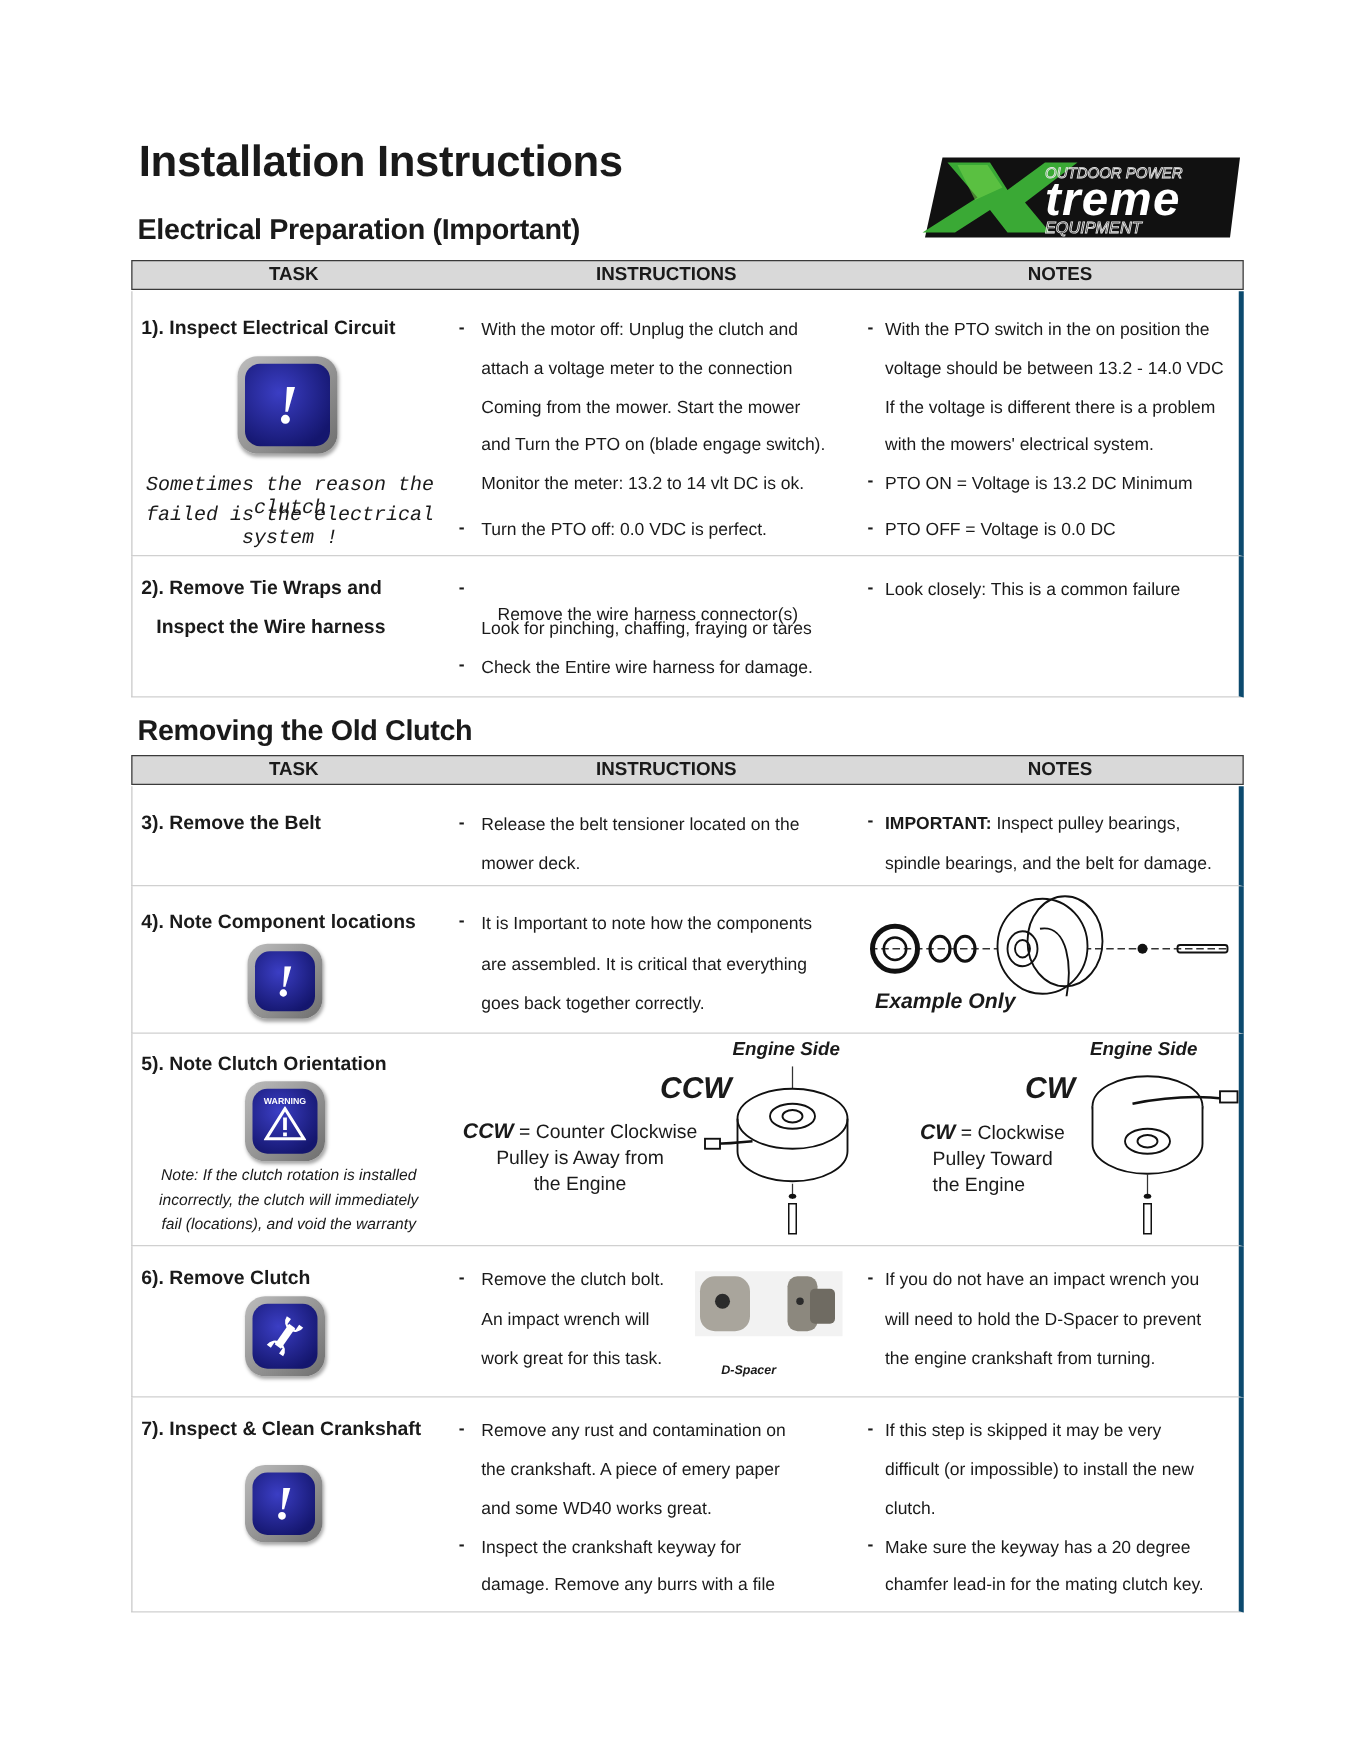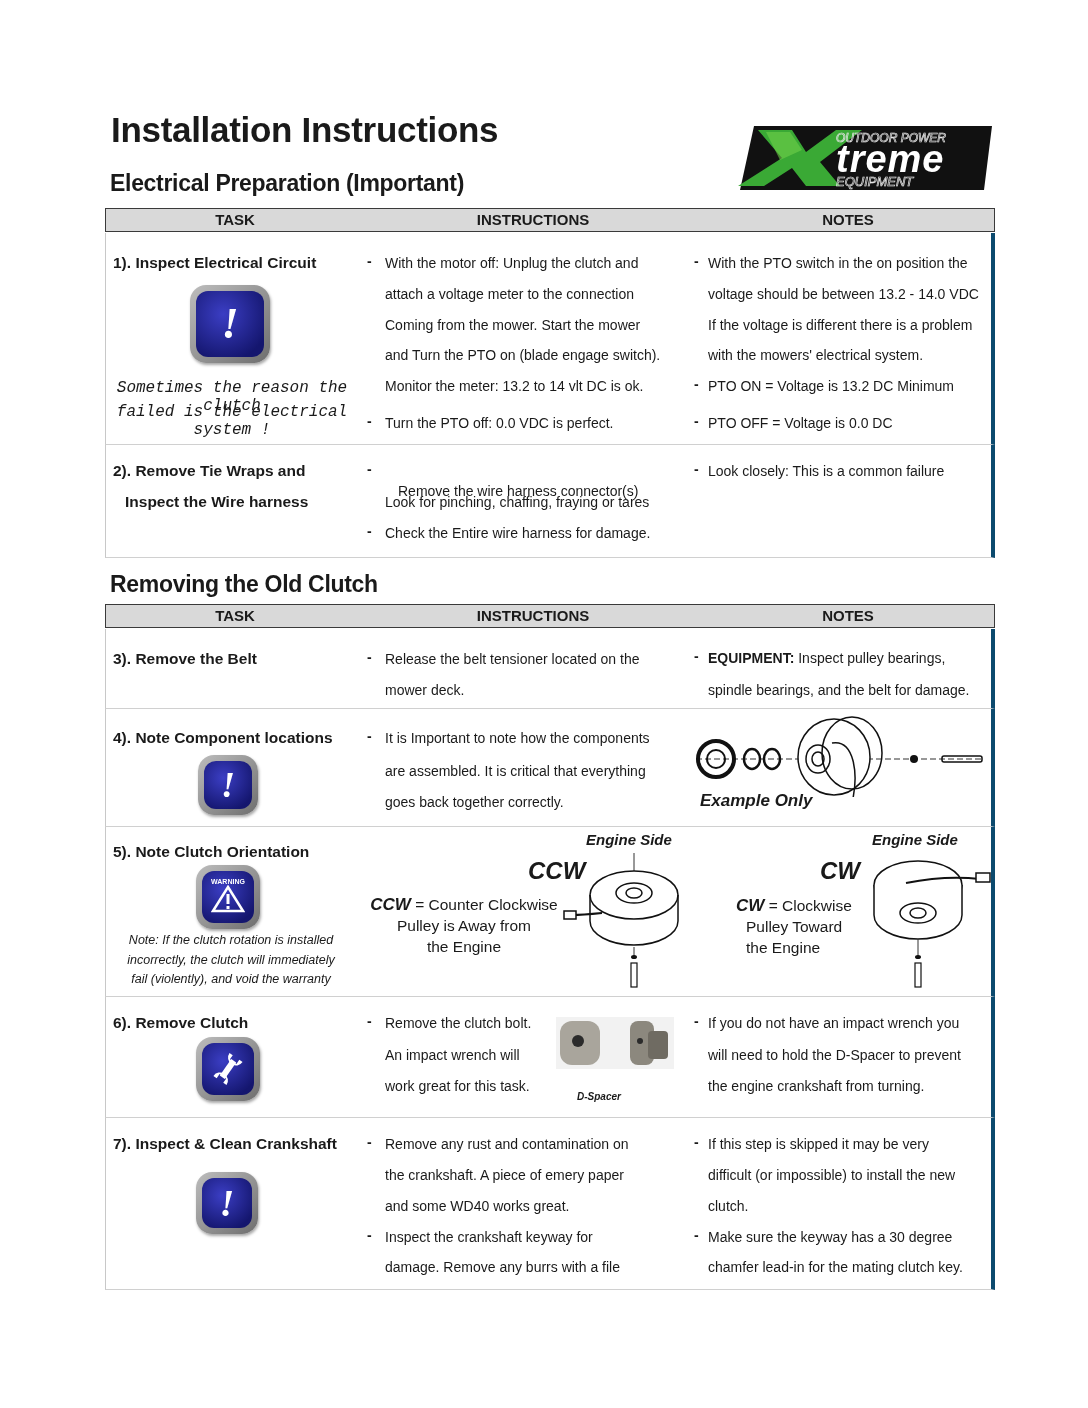--- a/index.html
+++ b/index.html
@@ -97,21 +97,21 @@
   <span style="left:258px; width:338px;">INSTRUCTIONS</span>
   <span style="left:596px; width:292px;">NOTES</span>
 </div>
 
 <div class="row" style="top:629px; height:80px;">
   <div class="task" style="top:21px;">3).  Remove the Belt</div>
   <span class="dash" style="left:261px; top:20px;">-</span>
   <span class="line" style="left:279px; top:22px;">Release the belt tensioner located on the</span>
   <span class="line" style="left:279px; top:53px;">mower deck.</span>
   <span class="dash" style="left:588px; top:19px;">-</span>
-  <span class="line" style="left:602px; top:21px;"><b>EQUIPMENT:</b><span> Inspect pulley bearings,</span></span>
+  <span class="line" style="left:602px; top:21px;"><b>IMPORTANT:</b><span> Inspect pulley bearings,</span></span>
   <span class="line" style="left:602px; top:53px;">spindle bearings, and the belt for damage.</span>
 </div>
 
 <div class="row" style="top:709px; height:118px;">
   <div class="task" style="top:20px;">4).  Note Component locations</div>
   <div class="icon-btn" style="left:92px; top:46px; width:60px; height:60px;">
       <div class="inner">
         <span class="bang" style="font-size:36px;">!</span>
       </div>
     </div>
@@ -145,21 +145,21 @@
       <span style="font-size:7px; font-weight:bold; margin-top:-4px;">WARNING</span>
       <svg width="34" height="28" viewBox="0 0 34 28">
           <polygon points="17,2 32,26 2,26" fill="none" stroke="#fff" stroke-width="2.5"></polygon>
           <rect x="15.5" y="9" width="3" height="10" fill="#fff"></rect>
           <rect x="15.5" y="21" width="3" height="3" fill="#fff"></rect>
         </svg>
     </div>
   </div>
   <div class="abs note5" style="left:0; width:250px; top:106px;">Note:  If the clutch rotation is installed</div>
   <div class="abs note5" style="left:0; width:250px; top:126px;">incorrectly, the clutch will immediately</div>
-  <div class="abs note5" style="left:0; width:250px; top:145px;">fail (violently), and void the warranty</div>
+  <div class="abs note5" style="left:0; width:250px; top:145px;">fail (locations), and void the warranty</div>
 
   <div class="abs engine" style="left:480px; top:4px;">Engine Side</div>
   <div class="abs bigital" style="left:422px; top:30px;">CCW</div>
   <div class="abs desc" style="left:258px; top:67px; width:200px;">
     <div><b class="ital" style="font-size:17px;">CCW</b><span> = Counter Clockwise</span></div>
     <div>Pulley is Away from</div>
     <div>the Engine</div>
   </div>
   <div class="abs" style="left:456px; top:26px; width:130px; height:140px;">
     <svg width="130" height="140" viewBox="0 0 130 140">
@@ -243,15 +243,15 @@
   <span class="line" style="left:279px; top:49px;">the crankshaft.  A piece of emery paper</span>
   <span class="line" style="left:279px; top:80px;">and some WD40 works great.</span>
   <span class="dash" style="left:261px; top:109px;">-</span>
   <span class="line" style="left:279px; top:111px;">Inspect the crankshaft keyway for</span>
   <span class="line" style="left:279px; top:141px;">damage.  Remove any burrs with a file</span>
   <span class="dash" style="left:588px; top:16px;">-</span>
   <span class="line" style="left:602px; top:18px;">If this step is skipped it may be very</span>
   <span class="line" style="left:602px; top:49px;">difficult (or impossible) to install the new</span>
   <span class="line" style="left:602px; top:80px;">clutch.</span>
   <span class="dash" style="left:588px; top:109px;">-</span>
-  <span class="line" style="left:602px; top:111px;">Make sure the keyway has a 30 degree</span>
+  <span class="line" style="left:602px; top:111px;">Make sure the keyway has a 20 degree</span>
   <span class="line" style="left:602px; top:141px;">chamfer lead-in for the mating clutch key.</span>
 </div>
 
 </body></html>

